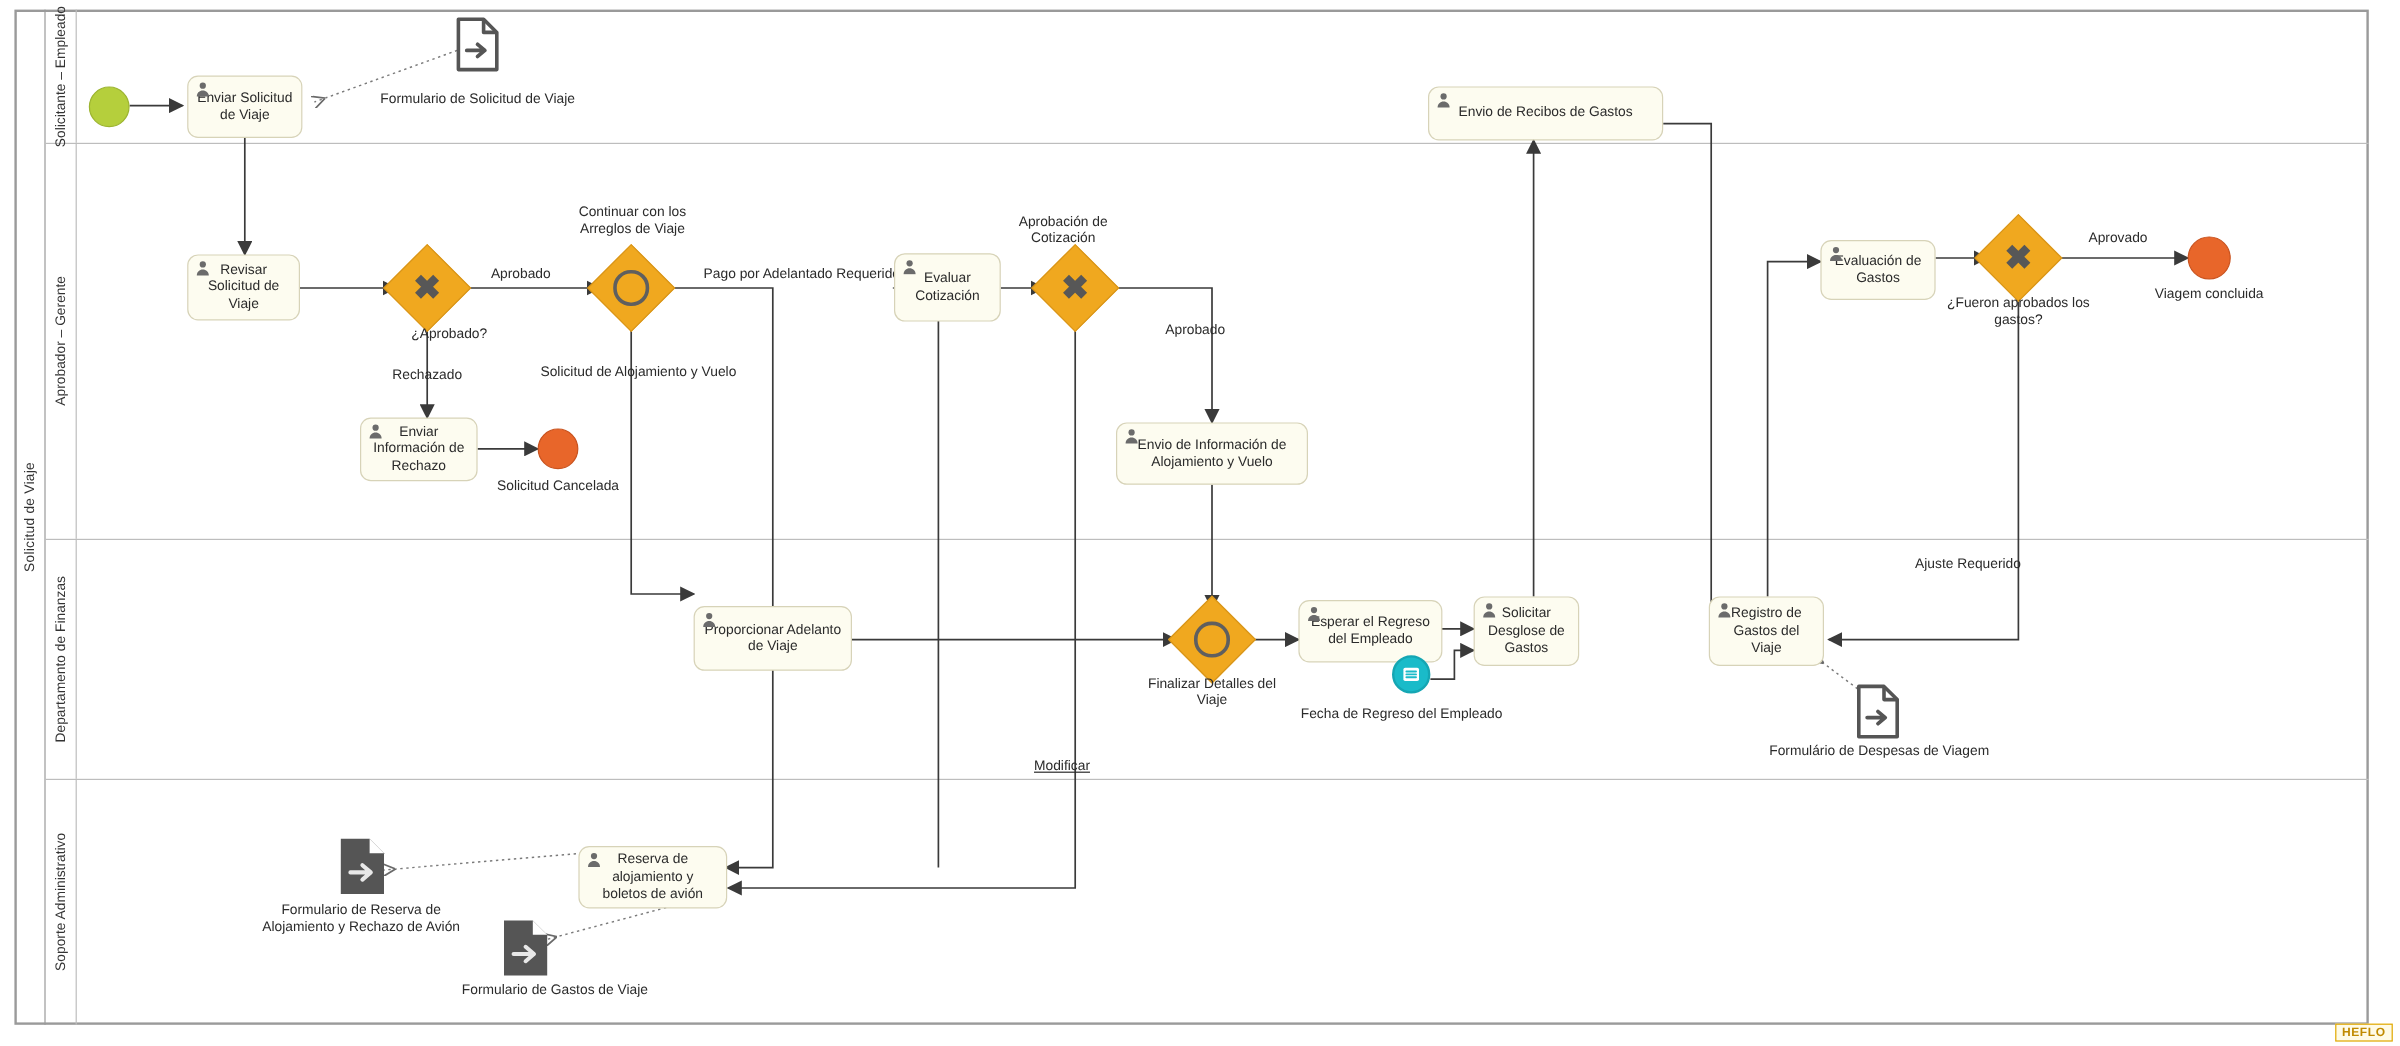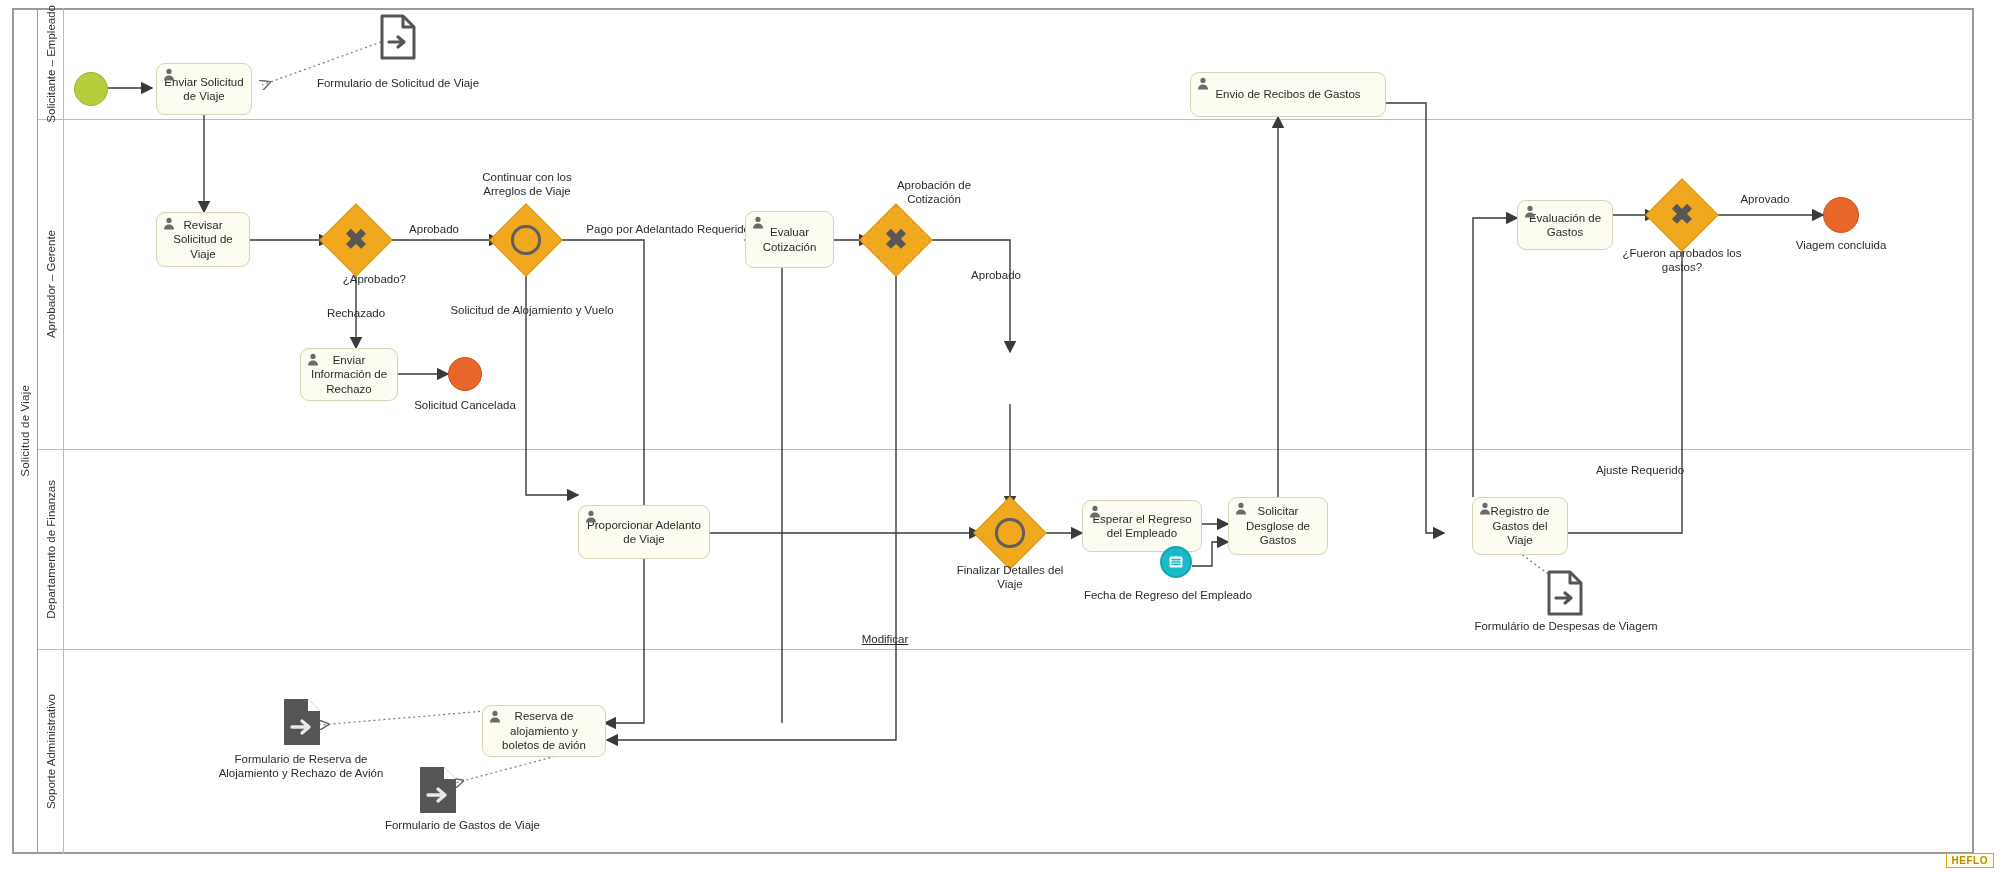--- a/index.html
+++ b/index.html
@@ -209,24 +209,31 @@
       </svg>
     <span class="lbl">Evaluar Cotización</span>
   </div>
 
   <div class="gw" style="left:870px;top:214px;width:52px;height:52px;">
     <div class="dia"></div>
     <div class="mark">
         <span class="xmark">✖</span>
       </div>
   </div>
-  <div class="flowlabel wrap" style="left:884px;top:178px;width:100px;">Aprobación de Cotización</div>
+  <div class="flowlabel wrap" style="left:836px;top:178px;width:100px;">Aprobación de Cotización</div>
   <div class="flowlabel" style="left:960px;top:268px;width:72px;">Aprobado</div>
   <div class="flowlabel" style="left:845px;top:632px;width:80px;text-decoration:underline;">Modificar</div>
 
+  <div class="task" style="left:930px;top:352px;width:160px;height:52px;">
+    <svg class="usr" viewBox="0 0 12 13">
+        <circle cx="6" cy="3.4" r="2.6" fill="#6b6b6b"></circle>
+        <path d="M1 12.5c0-3 2.2-5 5-5s5 2 5 5z" fill="#6b6b6b"></path>
+      </svg>
+    <span class="lbl">Envio de Información de Alojamiento y Vuelo</span>
+  </div>
 
   <div class="task" style="left:578px;top:505px;width:132px;height:54px;">
     <svg class="usr" viewBox="0 0 12 13">
         <circle cx="6" cy="3.4" r="2.6" fill="#6b6b6b"></circle>
         <path d="M1 12.5c0-3 2.2-5 5-5s5 2 5 5z" fill="#6b6b6b"></path>
       </svg>
     <span class="lbl">Proporcionar Adelanto de Viaje</span>
   </div>
 
   <div class="task" style="left:1190px;top:72px;width:196px;height:45px;">
@@ -258,29 +265,29 @@
       <rect x="1.5" y="2.5" width="13" height="11" rx="1.5" fill="#fff"></rect>
       <g stroke="#1abbc9" stroke-width="1.6" stroke-linecap="round">
           <path d="M4,5.6 H12"></path>
           <path d="M4,8 H12"></path>
           <path d="M4,10.4 H12"></path>
         </g>
     </svg>
   </div>
   <div class="caption" style="left:1078px;top:588px;width:180px;">Fecha de Regreso del Empleado</div>
 
-  <div class="task" style="left:1228px;top:497px;width:100px;height:58px;">
+  <div class="task" style="left:1228px;top:497px;width:88px;height:58px;">
     <svg class="usr" viewBox="0 0 12 13">
         <circle cx="6" cy="3.4" r="2.6" fill="#6b6b6b"></circle>
         <path d="M1 12.5c0-3 2.2-5 5-5s5 2 5 5z" fill="#6b6b6b"></path>
       </svg>
     <span class="lbl">Solicitar Desglose de Gastos</span>
   </div>
 
-  <div class="task" style="left:1424px;top:497px;width:96px;height:58px;margin-left:48px;">
+  <div class="task" style="left:1424px;top:497px;width:96px;height:58px;">
     <svg class="usr" viewBox="0 0 12 13">
         <circle cx="6" cy="3.4" r="2.6" fill="#6b6b6b"></circle>
         <path d="M1 12.5c0-3 2.2-5 5-5s5 2 5 5z" fill="#6b6b6b"></path>
       </svg>
     <span class="lbl">Registro de Gastos del Viaje</span>
   </div>
   <div class="flowlabel" style="left:1570px;top:463px;width:140px;">Ajuste Requerido</div>
 
   <div class="dataobj" style="left:1546px;top:570px;">
     <svg width="38" height="46" viewBox="0 0 38 46">

